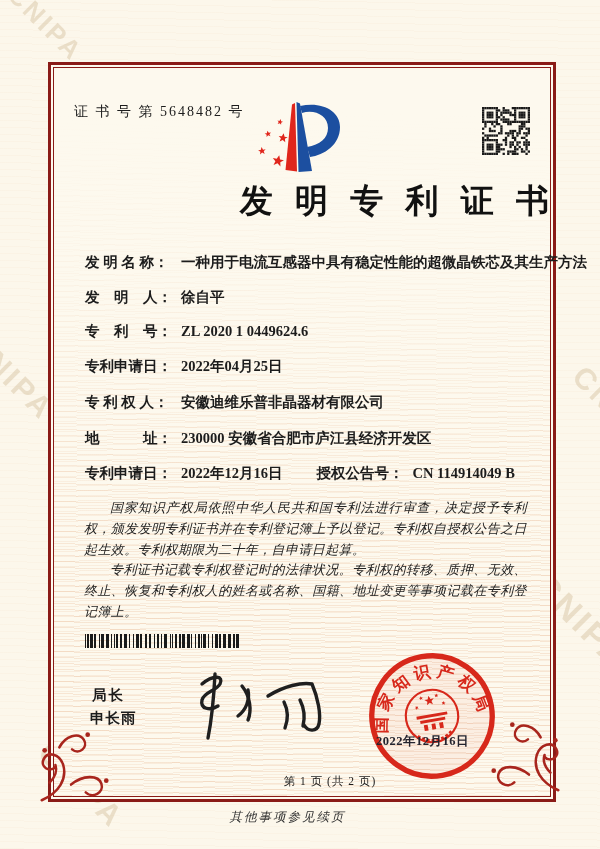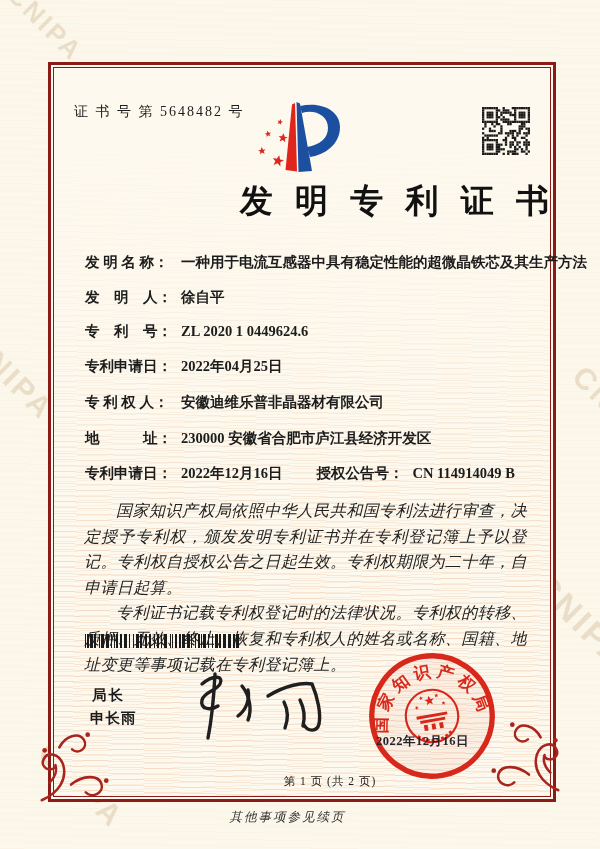--- a/index.html
+++ b/index.html
@@ -56,21 +56,21 @@
     font-size:33px;font-weight:bold;letter-spacing:7px;color:#111;
   }
   .field-row{
     position:absolute;left:85px;width:445px;
     font-size:14.5px;font-weight:600;white-space:nowrap;
   }
   .f-label{display:inline-block;min-width:96px;}
   .f-label2{margin-left:34px;}
   .body-text{
     position:absolute;left:84px;top:498px;width:443px;
-    font-size:16px;font-style:italic;line-height:1.6;
+    font-size:13px;font-style:italic;line-height:1.6;
     text-align:justify;letter-spacing:0.4px;color:#222;
   }
   .body-text p{margin:0;text-indent:2em;}
   .barcode{position:absolute;left:85px;top:634px;width:156px;height:14px;}
   .sig-title{position:absolute;left:92px;top:686px;font-size:14.5px;font-weight:bold;letter-spacing:2px;}
   .sig-name{position:absolute;left:90px;top:709px;font-size:14.5px;font-weight:bold;letter-spacing:1px;}
   .sig-image{position:absolute;left:172px;top:668px;width:155px;height:76px;}
   .seal{position:absolute;left:366px;top:650px;width:132px;height:132px;transform:rotate(-10deg);}
   .seal-date{
     position:absolute;left:376px;top:733px;width:130px;

